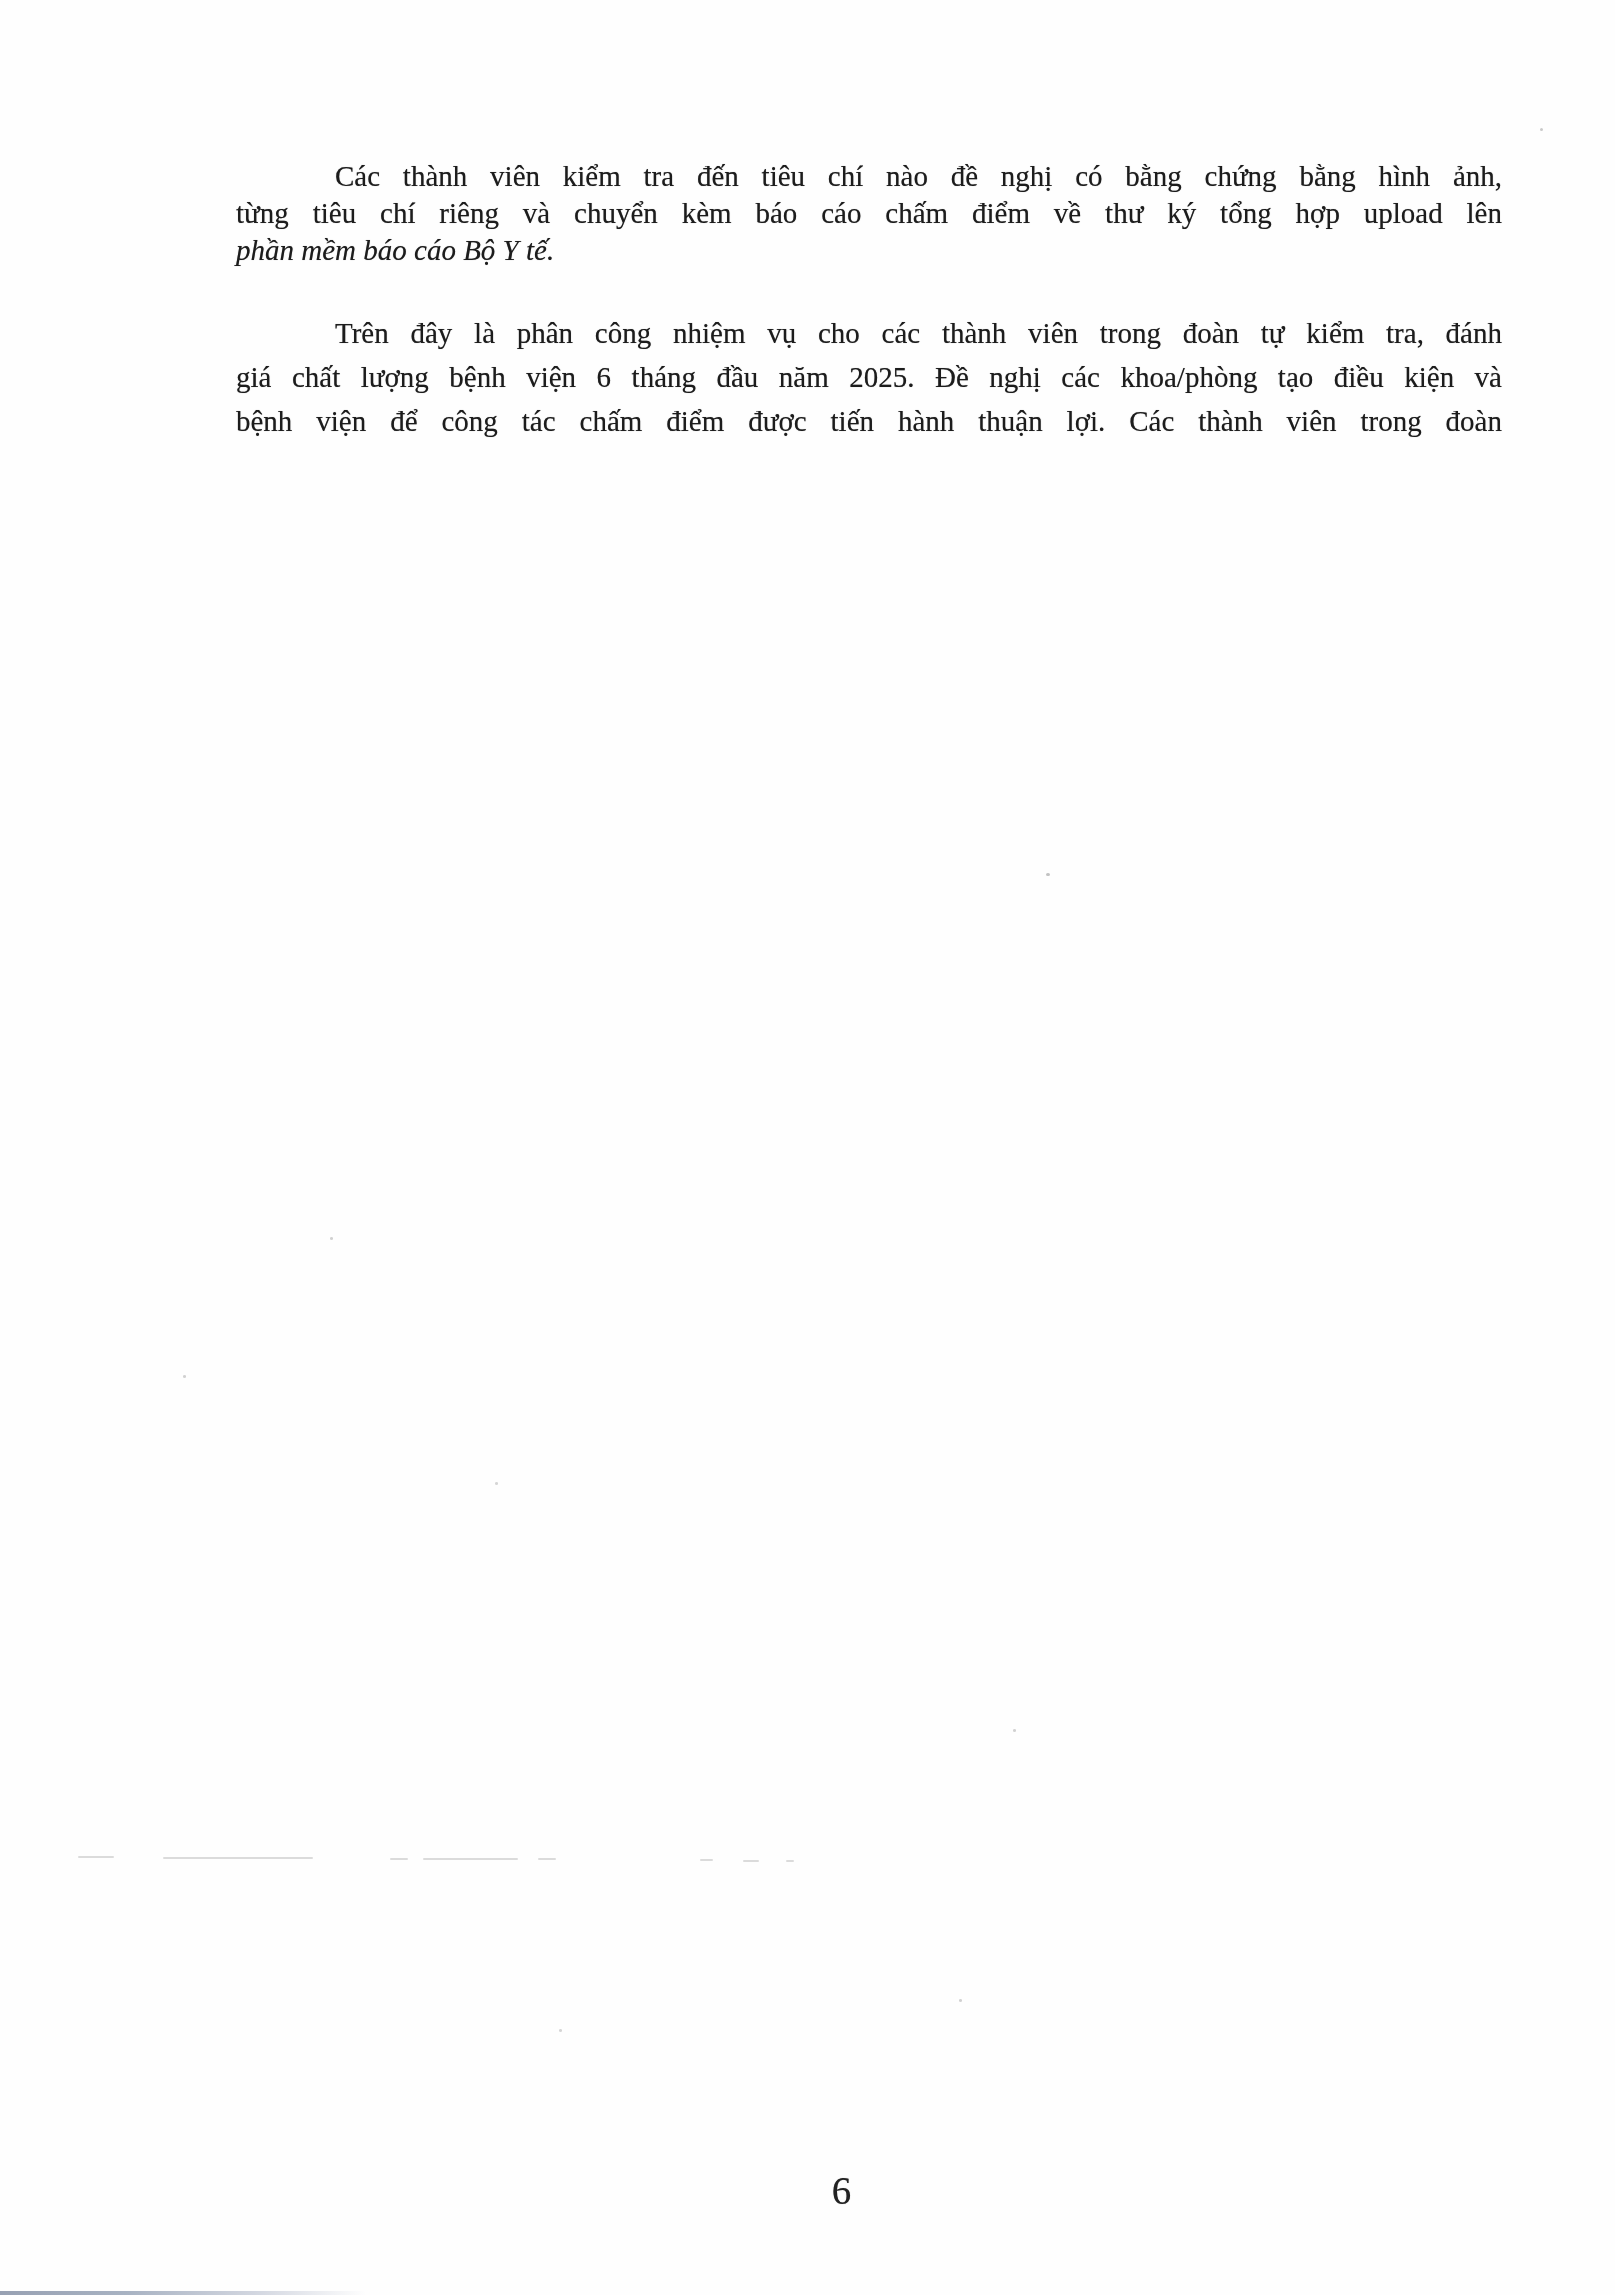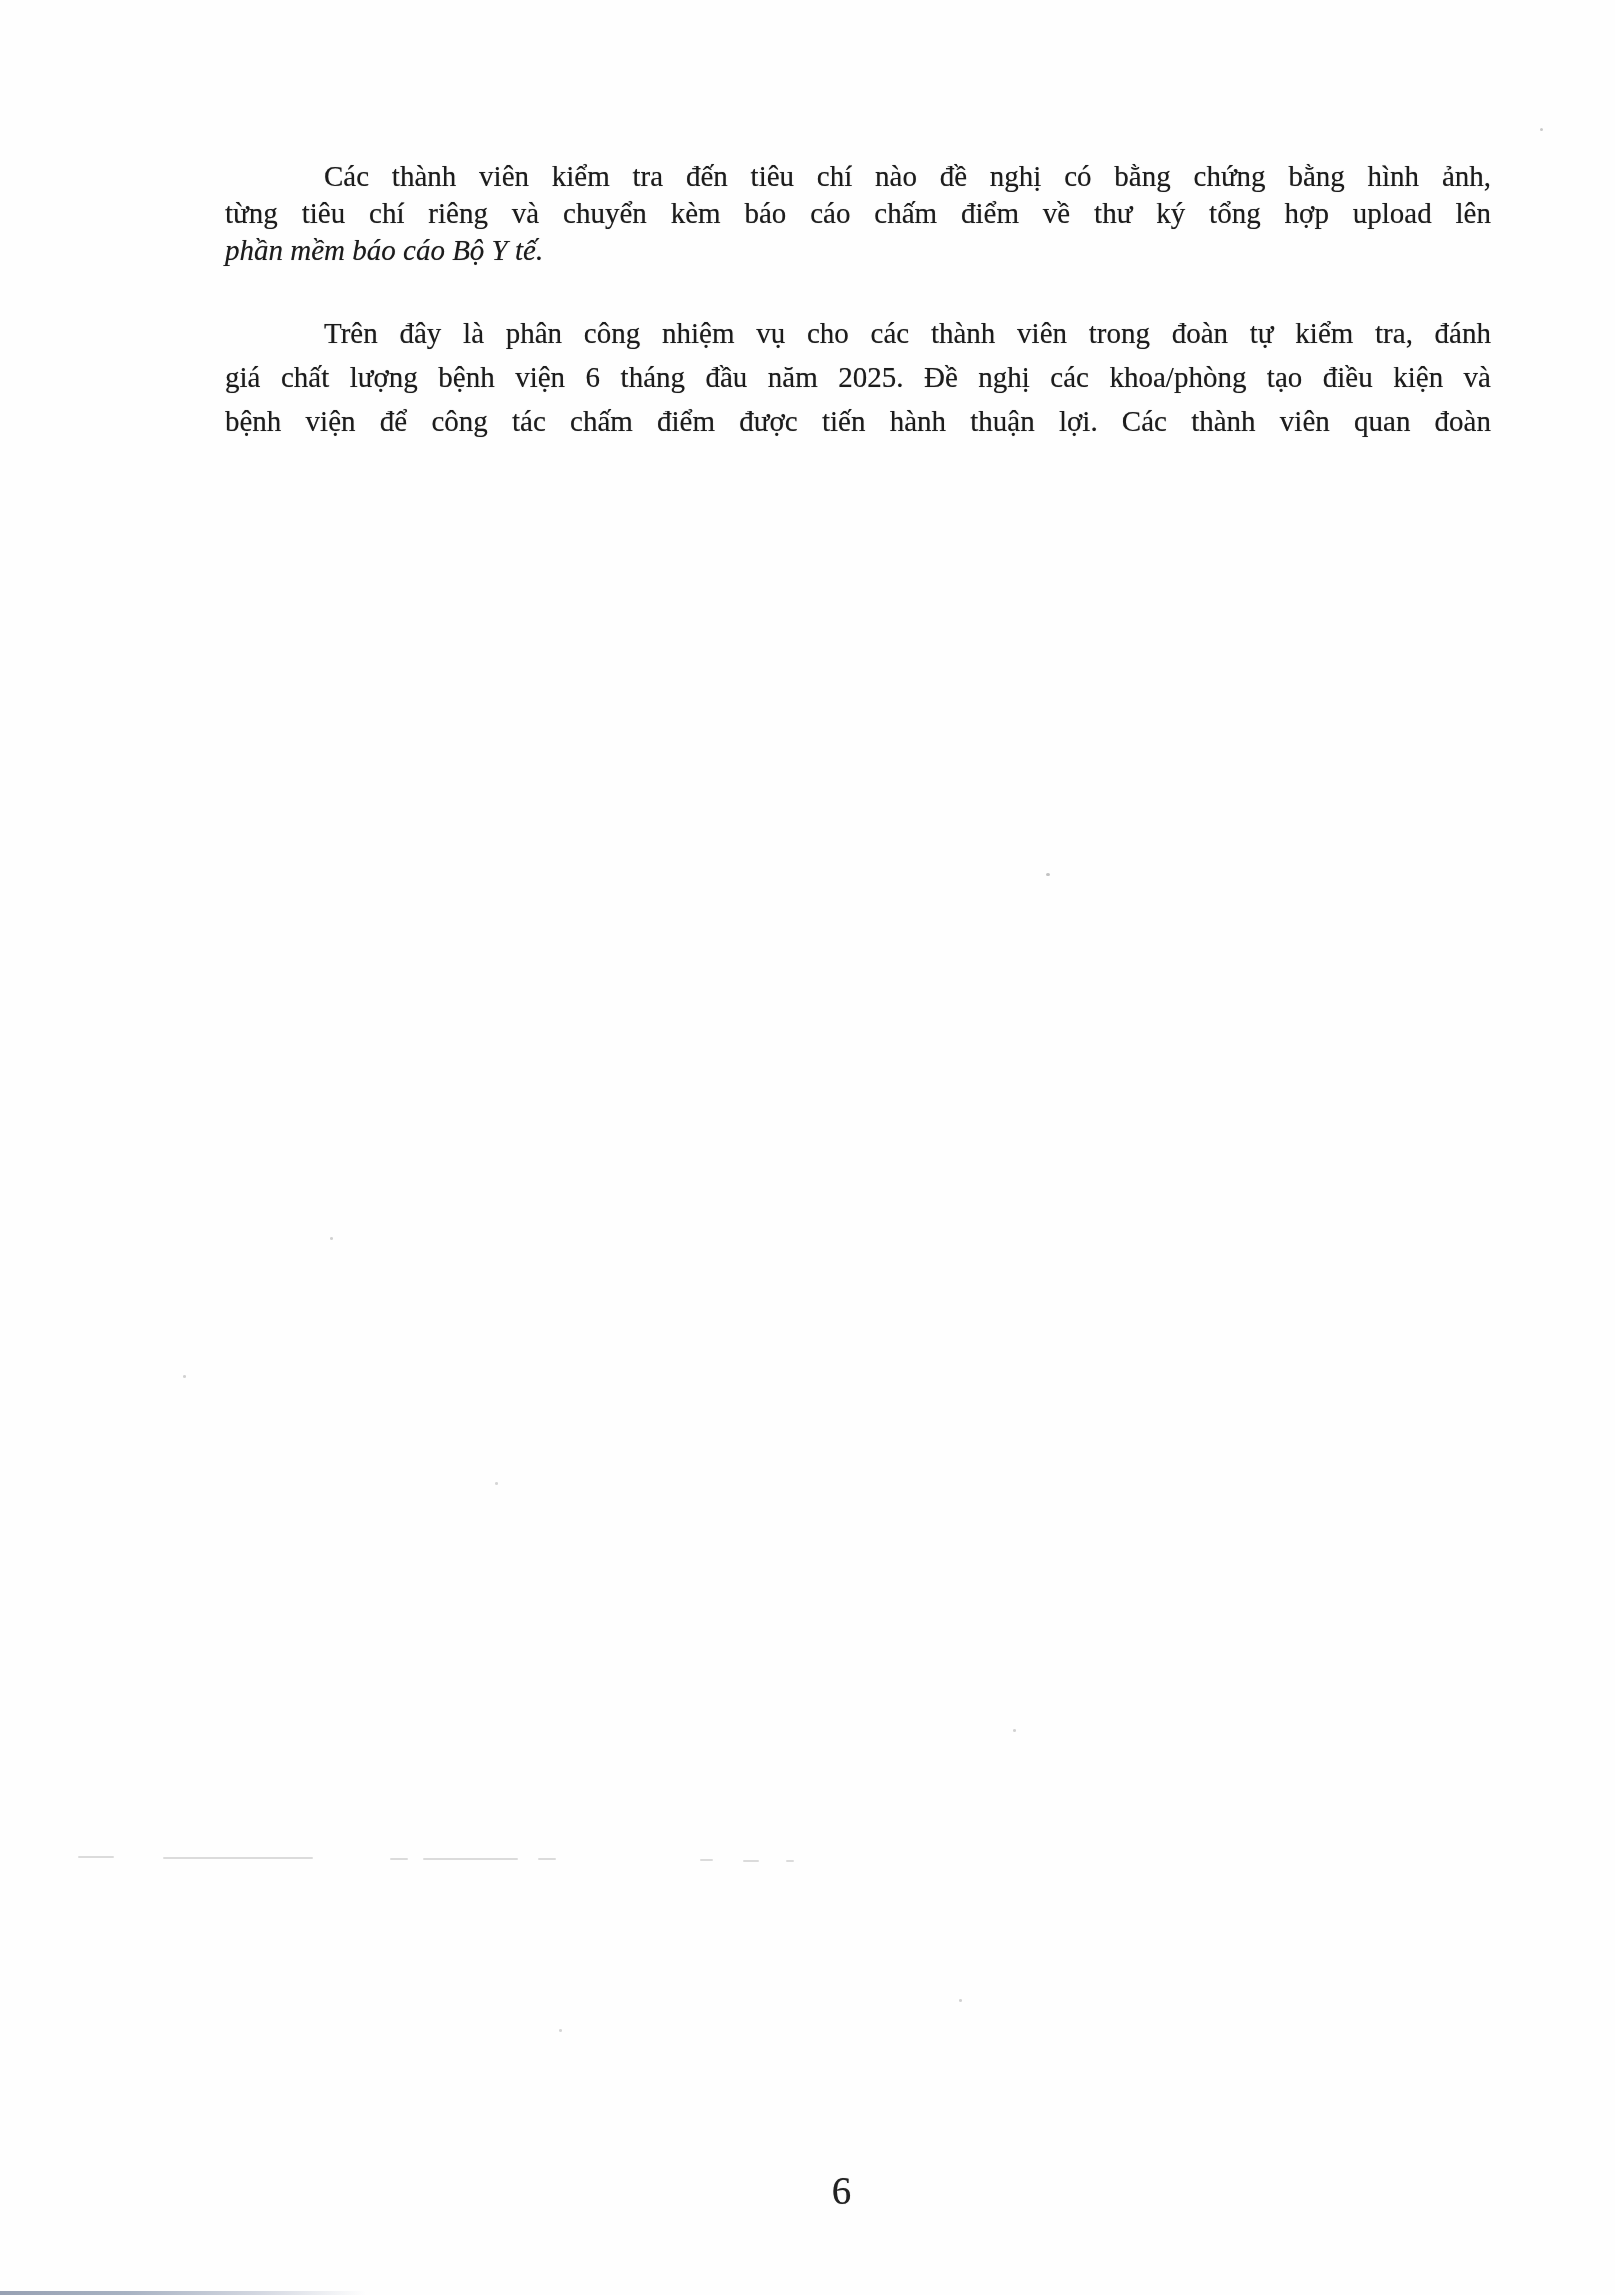--- a/index.html
+++ b/index.html
@@ -11,21 +11,21 @@
     position: relative;
     width: 1615px;
     height: 2295px;
     background: #fefefe;
     overflow: hidden;
     font-family: "Liberation Serif", "DejaVu Serif", serif;
     color: #1c1c1c;
   }
   .para {
     position: absolute;
-    left: 225px;
+    left: 236px;
     width: 1266px;
     margin: 0;
     text-shadow: 0 0 0.7px rgba(25,25,25,0.55);
   }
   .para-1 {
     top: 158px;
     font-size: 29px;
     line-height: 37px;
   }
   .para-2 {
@@ -87,21 +87,21 @@
 
   <p class="para para-1">
     <span class="line first">Các thành viên kiểm tra đến tiêu chí nào đề nghị có bằng chứng bằng hình ảnh,</span>
     <span class="line">từng tiêu chí riêng và chuyển kèm báo cáo chấm điểm về thư ký tổng hợp upload lên</span>
     <span class="line last">phần mềm báo cáo Bộ Y tế.</span>
   </p>
 
   <p class="para para-2">
     <span class="line first">Trên đây là phân công nhiệm vụ cho các thành viên trong đoàn tự kiểm tra, đánh</span>
     <span class="line">giá chất lượng bệnh viện 6 tháng đầu năm 2025. Đề nghị các khoa/phòng tạo điều kiện và</span>
-    <span class="line">bệnh viện để công tác chấm điểm được tiến hành thuận lợi. Các thành viên quan đoàn</span>
+    <span class="line">bệnh viện để công tác chấm điểm được tiến hành thuận lợi. Các thành viên trong đoàn</span>
   </p>
 
   <div class="page-number">6</div>
 
   <div>
     <div class="dash" style="left:78px;  top:1856px; width:36px;"></div>
     <div class="dash" style="left:163px;  top:1857px; width:150px;"></div>
     <div class="dash" style="left:390px;  top:1858px; width:18.3px;"></div>
     <div class="dash" style="left:423px;  top:1858px; width:95px;"></div>
     <div class="dash" style="left:538px;  top:1858px; width:18.3px;"></div>

